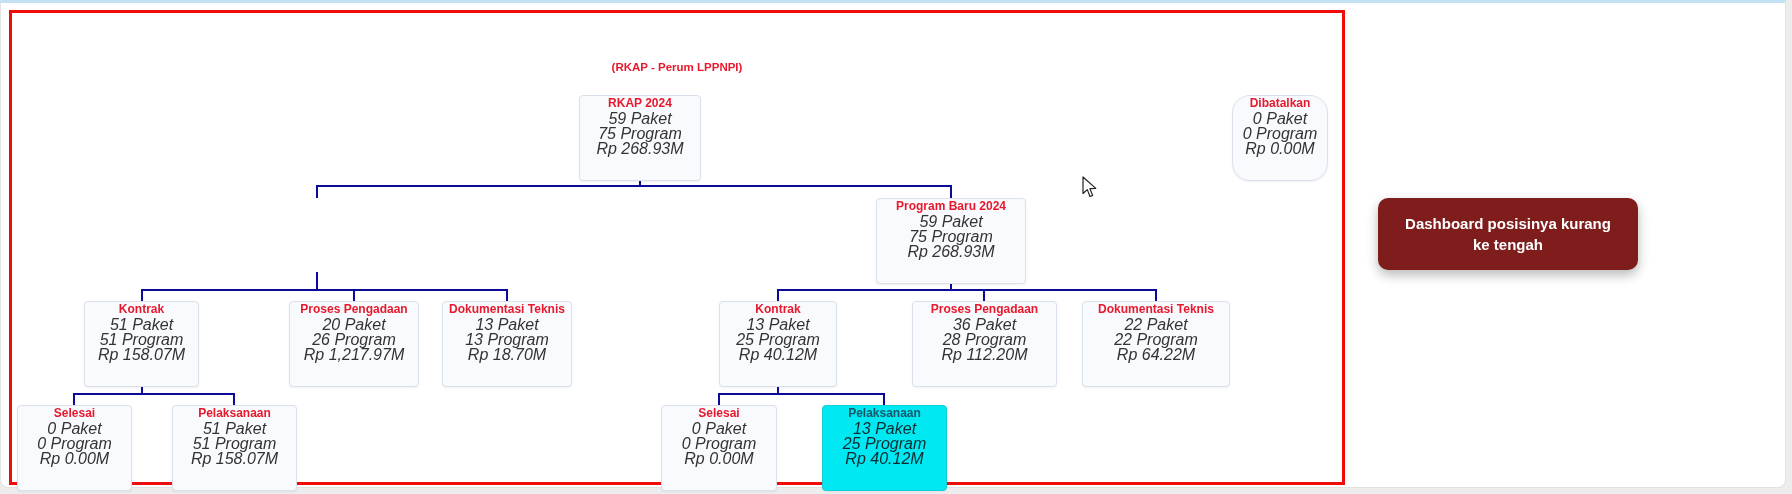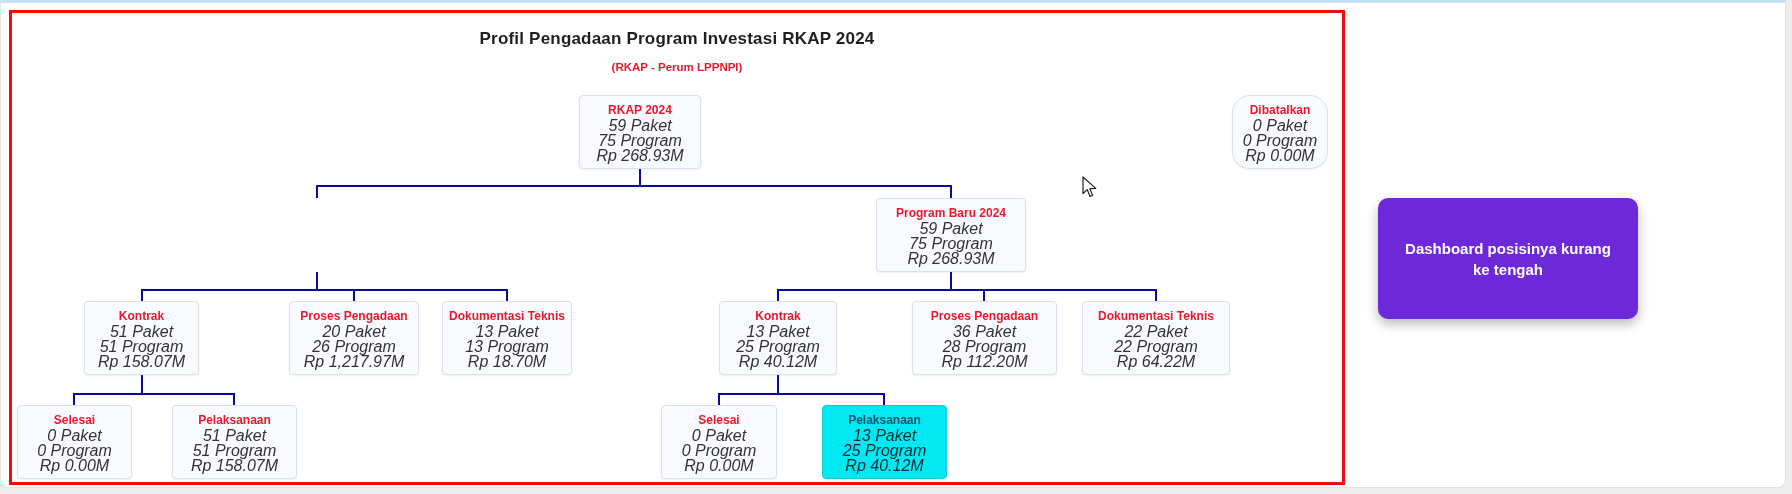--- a/index.html
+++ b/index.html
@@ -5,23 +5,23 @@
   html,body{margin:0;padding:0;width:1792px;height:494px;overflow:hidden;
     background:#ededed;font-family:"Liberation Sans",sans-serif;}
   .card{position:absolute;left:0;top:0;width:1786px;height:488px;background:#ffffff;
     border:1px solid #e2e2e2;border-top:3px solid #c2e2f4;border-radius:0 0 8px 8px;box-sizing:border-box;}
   .chart-area{position:absolute;left:8px;top:7px;width:1336px;height:475px;
     border:3px solid #f10c0c;box-sizing:border-box;background:#ffffff;}
   .chart-title{position:absolute;left:0;top:16px;width:100%;text-align:center;
     font-size:17px;font-weight:bold;color:#1f1f1f;letter-spacing:.2px;}
   .chart-subtitle{position:absolute;left:0;top:48px;width:100%;text-align:center;
     font-size:11.5px;font-weight:bold;color:#e8192d;}
-  .node{position:absolute;height:74px;background:#f9fafd;border:1px solid #dbe1ea;
+  .node{position:absolute;height:86px;background:#f9fafd;border:1px solid #dbe1ea;
     border-radius:4px;box-shadow:0 1px 2px rgba(40,60,100,.08);text-align:center;
-    padding-top:7px;box-sizing:border-box;}
+    box-sizing:border-box;}
   .node-title{font-size:12px;font-weight:bold;color:#e8192d;line-height:15px;white-space:nowrap;}
   .node-line{font-size:16px;font-style:italic;color:#333;line-height:15px;white-space:nowrap;}
   .node.highlight{background:#00e8f1;border-color:#10cdd8;}
   .node.highlight .node-title{color:#17576b;}
   .node.highlight .node-line{color:#0d2b31;}
   .cline{position:absolute;background:#0b0b9b;}
   
   #n-rkap{left:567px;top:82px;width:122px;}
   #n-dibatalkan{left:1220px;top:82px;width:96px;border-radius:18px;}
   #n-carry{left:235px;top:185px;width:140px;}
@@ -52,34 +52,33 @@
   #c13{left:971px;top:278px;width:2px;height:10px;}
   #c14{left:1143px;top:278px;width:2px;height:10px;}
   #c15{left:129px;top:362px;width:2px;height:18px;}
   #c16{left:61px;top:380px;width:162px;height:2px;}
   #c17{left:61px;top:382px;width:2px;height:10px;}
   #c18{left:221px;top:382px;width:2px;height:10px;}
   #c19{left:765px;top:362px;width:2px;height:18px;}
   #c20{left:706px;top:380px;width:167px;height:2px;}
   #c21{left:706px;top:382px;width:2px;height:10px;}
   #c22{left:871px;top:382px;width:2px;height:10px;}
-  .annotation{position:absolute;left:1377px;top:195px;width:260px;height:121px;
-    background:#6d28d9;border-radius:10px;box-shadow:0 5px 12px rgba(0,0,0,.28);
+  .annotation{position:absolute;left:1377px;top:195px;width:260px;height:72px;
+    background:#7f1d1d;border-radius:10px;box-shadow:0 5px 12px rgba(0,0,0,.28);
     display:flex;align-items:center;justify-content:center;text-align:center;
     color:#ffffff;font-size:15px;font-weight:bold;line-height:21px;padding:0 24px;box-sizing:border-box;}
   .cursor{position:absolute;left:1082px;top:176px;width:18px;height:24px;}
 </style>
 </head>
 <body>
 
 <div class="card">
 
   <div class="chart-area">
 
-    <div class="chart-title">Profil Pengadaan Program Investasi RKAP 2024</div>
     <div class="chart-subtitle">(RKAP - Perum LPPNPI)</div>
 
     <div class="cline" id="c1"></div>
     <div class="cline" id="c2"></div>
     <div class="cline" id="c3"></div>
     <div class="cline" id="c4"></div>
     <div class="cline" id="c5"></div>
     <div class="cline" id="c6"></div>
     <div class="cline" id="c7"></div>
     <div class="cline" id="c8"></div>

